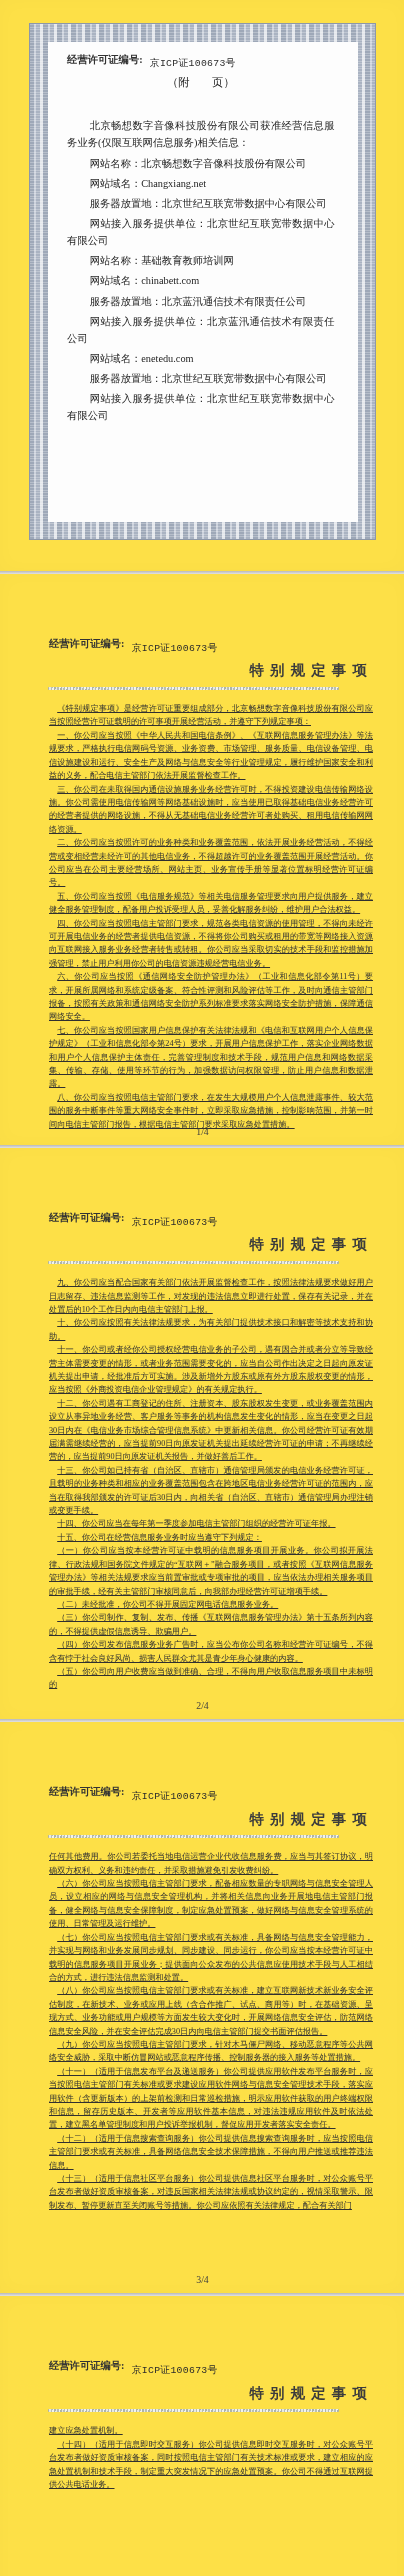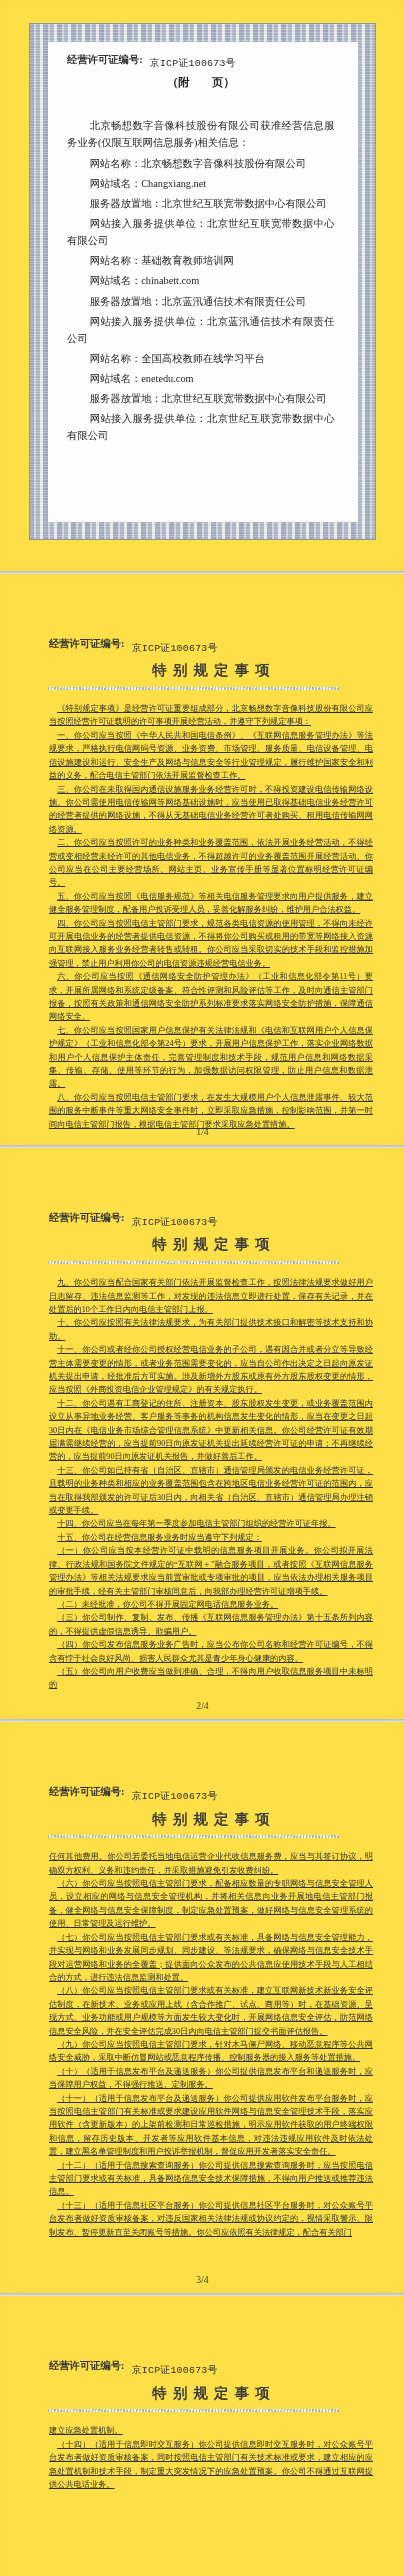--- a/index.html
+++ b/index.html
@@ -17,29 +17,29 @@
            repeating-linear-gradient(90deg, #9ea8b8 0 4.6px, #ccd2dc 4.6px 6.7px, #aab3c2 6.7px 11.3px, #e4e7ec 11.3px 14px);
          box-shadow:inset 0 0 0 1px #8d97a8;}
   .frame-inner{background:#fdfdfd;height:100%;box-sizing:border-box;
                padding:11.3px 23px 0 19.6px;}
   .lic-header{white-space:nowrap;}
   .lic-label{font-weight:bold;font-size:10.3px;color:#333;}
   .lic-number{font-size:9.8px;margin-left:7.2px;position:relative;top:3.6px;color:#2b2b2b;
               font-family:"Liberation Mono","DejaVu Sans Mono",monospace;letter-spacing:0.3px;}
   .cover-title{font-size:12.4px;font-weight:bold;text-align:center;letter-spacing:0.5px;
                margin:15.5px 0 0;color:#222;}
-  .cover-subtitle{font-size:11.3px;font-weight:bold;text-align:center;margin-top:8.2px;color:#222;}
+  .cover-subtitle{font-size:11.3px;font-weight:normal;text-align:center;margin-top:8.2px;color:#222;}
   .cover-intro{font-size:10.3px;line-height:17px;text-indent:2.2em;margin:27px 0 4px;
                text-align:justify;color:#242424;}
   .cover-entry{font-size:10.3px;line-height:17px;text-indent:2.2em;margin:3.1px 0 0;
                text-align:justify;color:#242424;}
 
   
   .prov{padding:63px 32px 0 49px;box-sizing:border-box;}
-  .prov-title{text-align:center;font-size:14.4px;font-weight:bold;letter-spacing:6.2px;
+  .prov-title{text-align:right;font-size:14.4px;font-weight:bold;letter-spacing:6.2px;
               margin:10.3px 0 6.2px;color:#3c3c3c;text-indent:6.2px;}
   .squiggle{height:3.1px;width:291px;margin:0 0 0 -1px;
             background:repeating-linear-gradient(100deg,#aeb4a7 0 1.5px,#e7e9e3 1.5px 3.1px,#b9bfb2 3.1px 4.6px,#f2f3ef 4.6px 6.2px);
             border-radius:1px;}
   .prov-body{margin-top:12.4px;font-size:8.2px;line-height:13.4px;text-align:justify;color:#303030;}
   .prov-body p{margin:0;text-indent:1em;text-decoration:underline;}
   .prov-body p.cont{text-indent:0;}
   .page-no{position:absolute;bottom:8px;left:0;right:0;text-align:center;
            font-size:9.8px;color:#3f3f3f;}
 </style>
@@ -57,21 +57,20 @@
         <div class="cover-subtitle">（附　　页）</div>
         <p class="cover-intro">北京畅想数字音像科技股份有限公司获准经营信息服务业务(仅限互联网信息服务)相关信息：</p>
         <p class="cover-entry">网站名称：北京畅想数字音像科技股份有限公司</p>
         <p class="cover-entry">网站域名：Changxiang.net</p>
         <p class="cover-entry">服务器放置地：北京世纪互联宽带数据中心有限公司</p>
         <p class="cover-entry">网站接入服务提供单位：北京世纪互联宽带数据中心有限公司</p>
         <p class="cover-entry">网站名称：基础教育教师培训网</p>
         <p class="cover-entry">网站域名：chinabett.com</p>
         <p class="cover-entry">服务器放置地：北京蓝汛通信技术有限责任公司</p>
         <p class="cover-entry">网站接入服务提供单位：北京蓝汛通信技术有限责任公司</p>
-        <p class="cover-entry">网站名称：全国高校教师在线学习平台</p>
         <p class="cover-entry">网站域名：enetedu.com</p>
         <p class="cover-entry">服务器放置地：北京世纪互联宽带数据中心有限公司</p>
         <p class="cover-entry">网站接入服务提供单位：北京世纪互联宽带数据中心有限公司</p>
       </div>
     </div>
   </section>
 
   <div class="page-divider"></div>
 
   <section class="page prov">
@@ -123,24 +122,23 @@
 
   <section class="page prov">
     <div class="lic-header">
       <span class="lic-label">经营许可证编号:</span><span class="lic-number">京ICP证100673号</span>
     </div>
     <h2 class="prov-title">特别规定事项</h2>
     <div class="squiggle"></div>
     <div class="prov-body">
       <p class="cont">任何其他费用。你公司若委托当地电信运营企业代收信息服务费，应当与其签订协议，明确双方权利、义务和违约责任，并采取措施避免引发收费纠纷。</p>
       <p>（六）你公司应当按照电信主管部门要求，配备相应数量的专职网络与信息安全管理人员，设立相应的网络与信息安全管理机构，并将相关信息向业务开展地电信主管部门报备，健全网络与信息安全保障制度，制定应急处置预案，做好网络与信息安全管理系统的使用、日常管理及运行维护。</p>
-      <p>（七）你公司应当按照电信主管部门要求或有关标准，具备网络与信息安全管理能力，并实现与网络和业务发展同步规划、同步建设、等法规要求，确保网络与信息安全技术手段对运营网络和业务的全覆盖；提供面向公众发布的公共信息应使用技术手段与人工相结合的方式，进行违法信息监测和处置。</p>
+      <p>（七）你公司应当按照电信主管部门要求或有关标准，具备网络与信息安全管理能力，并实现与网络和业务发展同步规划、同步建设、同步运行，你公司应当按本经营许可证中载明的信息服务项目开展业务；提供面向公众发布的公共信息应使用技术手段与人工相结合的方式，进行违法信息监测和处置。</p>
       <p>（八）你公司应当按照电信主管部门要求或有关标准，建立互联网新技术新业务安全评估制度，在新技术、业务或应用上线（含合作推广、试点、商用等）时，在基础资源、呈现方式、业务功能或用户规模等方面发生较大变化时，开展网络信息安全评估，防范网络信息安全风险，并在安全评估完成30日内向电信主管部门提交书面评估报告。</p>
       <p>（九）你公司应当按照电信主管部门要求，针对木马僵尸网络、移动恶意程序等公共网络安全威胁，采取中断仿冒网站或恶意程序传播、控制服务器的接入服务等处置措施。</p>
-      <p>（十）（适用于信息发布平台及递送服务）你公司提供信息发布平台和递送服务时，应当保障用户权益，不得强行推送、定制服务。</p>
       <p>（十一）（适用于信息发布平台及递送服务）你公司提供应用软件发布平台服务时，应当按照电信主管部门有关标准或要求建设应用软件网络与信息安全管理技术手段，落实应用软件（含更新版本）的上架前检测和日常巡检措施，明示应用软件获取的用户终端权限和信息，留存历史版本、开发者等应用软件基本信息，对违法违规应用软件及时依法处置，建立黑名单管理制度和用户投诉举报机制，督促应用开发者落实安全责任。</p>
       <p>（十二）（适用于信息搜索查询服务）你公司提供信息搜索查询服务时，应当按照电信主管部门要求或有关标准，具备网络信息安全技术保障措施，不得向用户推送或推荐违法信息。</p>
       <p>（十三）（适用于信息社区平台服务）你公司提供信息社区平台服务时，对公众账号平台发布者做好资质审核备案，对违反国家相关法律法规或协议约定的，视情采取警示、限制发布、暂停更新直至关闭账号等措施。你公司应依照有关法律规定，配合有关部门</p>
     </div>
     <div class="page-no">3/4</div>
   </section>
 
   <div class="page-divider"></div>
 
   <section class="page prov">

